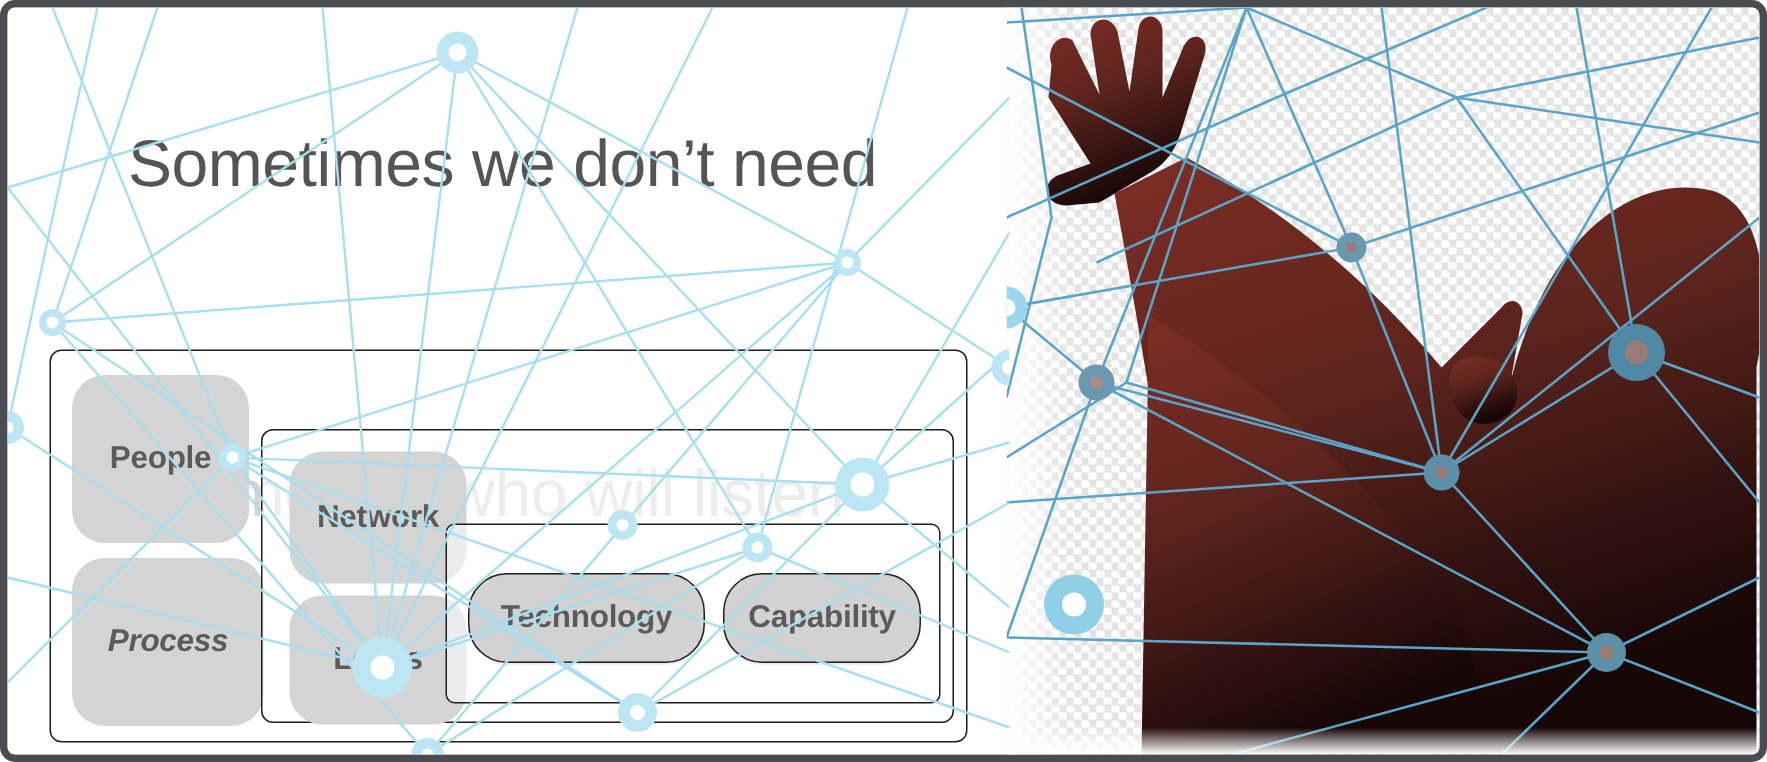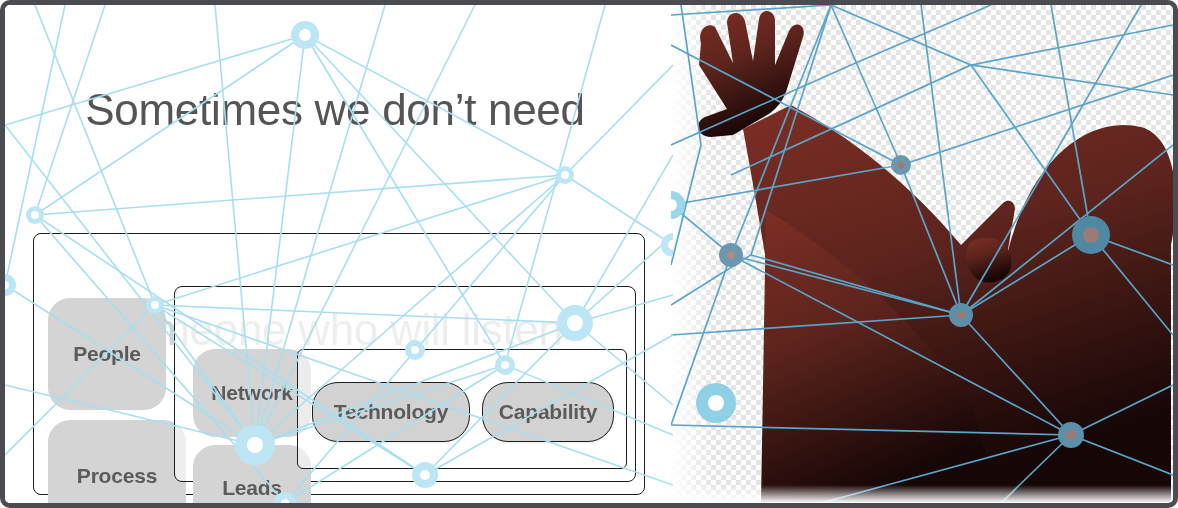--- a/index.html
+++ b/index.html
@@ -71,30 +71,30 @@
     position: absolute;
     background: #d4d4d4;
     display: flex;
     align-items: center;
     justify-content: center;
     color: #5b5b5d;
     font-size: 21px;
     font-weight: bold;
     letter-spacing: -0.2px;
   }
-  .gbox.plain { border-radius: 22px; margin-top: 48px; }
+  .gbox.plain { border-radius: 22px; }
   .gbox.outlined {
     border: 1.6px solid #1d1d1d;
     border-radius: 26px;
     background: #d2d2d2;
     box-shadow: 0 1px 1px rgba(0,0,0,0.08);
   }
 
   #box-people   { left: 14px;  top: 16px;  width: 118px; height: 112px; }
-  #box-process  { left: 14px;  top: 138px; width: 138px; height: 112px; }
+  #box-process  { left: 14px;  top: 138px; width: 128px; height: 112px; font-style: italic; }
   #box-network  { left: 18px;  top: 14px;  width: 118px; height: 88px;  }
   #box-leads    { left: 18px;  top: 110px; width: 118px; height: 86px;  }
   #box-tech     { left: 14px;  top: 32px;  width: 158px; height: 60px;  }
   #box-cap      { left: 184px; top: 32px;  width: 132px; height: 60px;  }
 
   
   #photo {
     position: absolute;
     left: 666px; top: 0;
     width: 502px; height: 498px;

